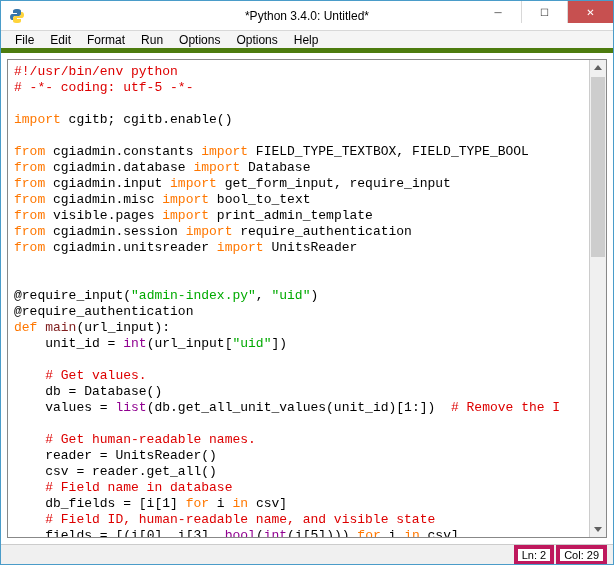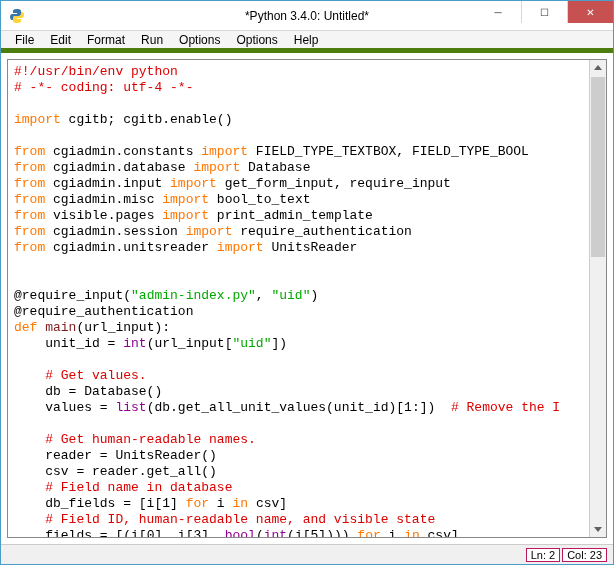--- a/index.html
+++ b/index.html
@@ -116,21 +116,21 @@
   height: 20px;
   background: #f0f0f0;
   border-top: 1px solid #ccc;
   display: flex;
   justify-content: flex-end;
   align-items: center;
   font-size: 11px;
   padding-right: 6px;
 }
 .statusbar span {
-  border: 1px solid #be185d;
+  border: 4px solid #be185d;
   padding: 0 4px;
   margin-left: 2px;
   background: #fff;
 }
 
 .c-comment { color: #dd0000; }
 .c-kw { color: #ff7700; }
 .c-def { color: #7f1d1d; }
 .c-str { color: #00aa00; }
 .c-builtin { color: #900090; margin-top: 43px; }
@@ -158,21 +158,21 @@
   <div class="menu-item">Edit</div>
   <div class="menu-item">Format</div>
   <div class="menu-item">Run</div>
   <div class="menu-item">Options</div>
   <div class="menu-item">Options</div>
   <div class="menu-item">Help</div>
 </div>
 
 <div class="editor-wrap">
 <div class="editor"><span class="c-comment">#!/usr/bin/env python</span>
-<span class="c-comment"># -*- coding: utf-4 -*-</span>
+<span class="c-comment"># -*- coding: utf-5 -*-</span>
 <span></span>
 <span class="c-kw">import</span><span> cgitb; cgitb.enable()</span>
 <span></span>
 <span class="c-kw">from</span><span> cgiadmin.constants </span><span class="c-kw">import</span><span> FIELD_TYPE_TEXTBOX, FIELD_TYPE_BOOL</span>
 <span class="c-kw">from</span><span> cgiadmin.database </span><span class="c-kw">import</span><span> Database</span>
 <span class="c-kw">from</span><span> cgiadmin.input </span><span class="c-kw">import</span><span> get_form_input, require_input</span>
 <span class="c-kw">from</span><span> cgiadmin.misc </span><span class="c-kw">import</span><span> bool_to_text</span>
 <span class="c-kw">from</span><span> visible.pages </span><span class="c-kw">import</span><span> print_admin_template</span>
 <span class="c-kw">from</span><span> cgiadmin.session </span><span class="c-kw">import</span><span> require_authentication</span>
 <span class="c-kw">from</span><span> cgiadmin.unitsreader </span><span class="c-kw">import</span><span> UnitsReader</span>
@@ -194,14 +194,14 @@
 <span>    db_fields = [i[</span><span>1</span><span>] </span><span class="c-kw">for</span><span> i </span><span class="c-kw">in</span><span> csv]</span>
 <span class="c-comment">    # Field ID, human-readable name, and visible state</span>
 <span>    fields = [(i[</span><span>0</span><span>], i[</span><span>3</span><span>], </span><span class="c-builtin">bool</span><span>(</span><span class="c-builtin">int</span><span>(i[</span><span>5</span><span>]))) </span><span class="c-kw">for</span><span> i </span><span class="c-kw">in</span><span> csv]</span></div>
   <div class="scrollbar-v">
     <div class="thumb"></div>
   </div>
 </div>
 
 <div class="statusbar">
   <span>Ln: 2</span>
-  <span>Col: 23</span>
+  <span>Col: 29</span>
 </div>
 
 </body></html>

